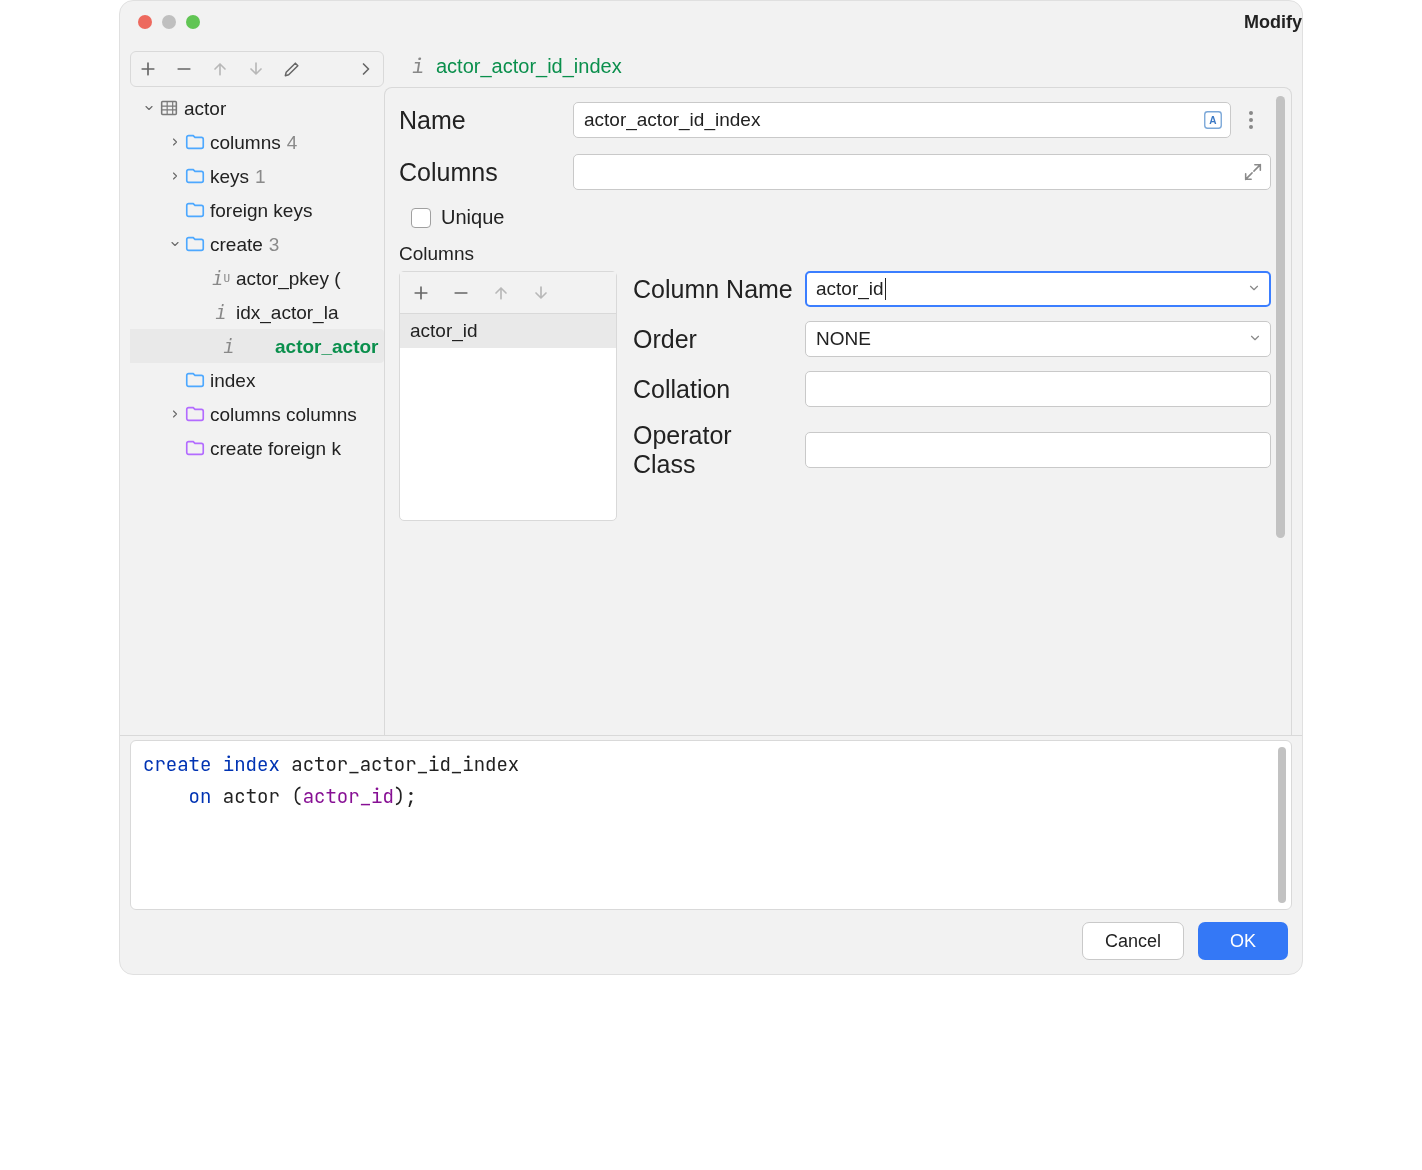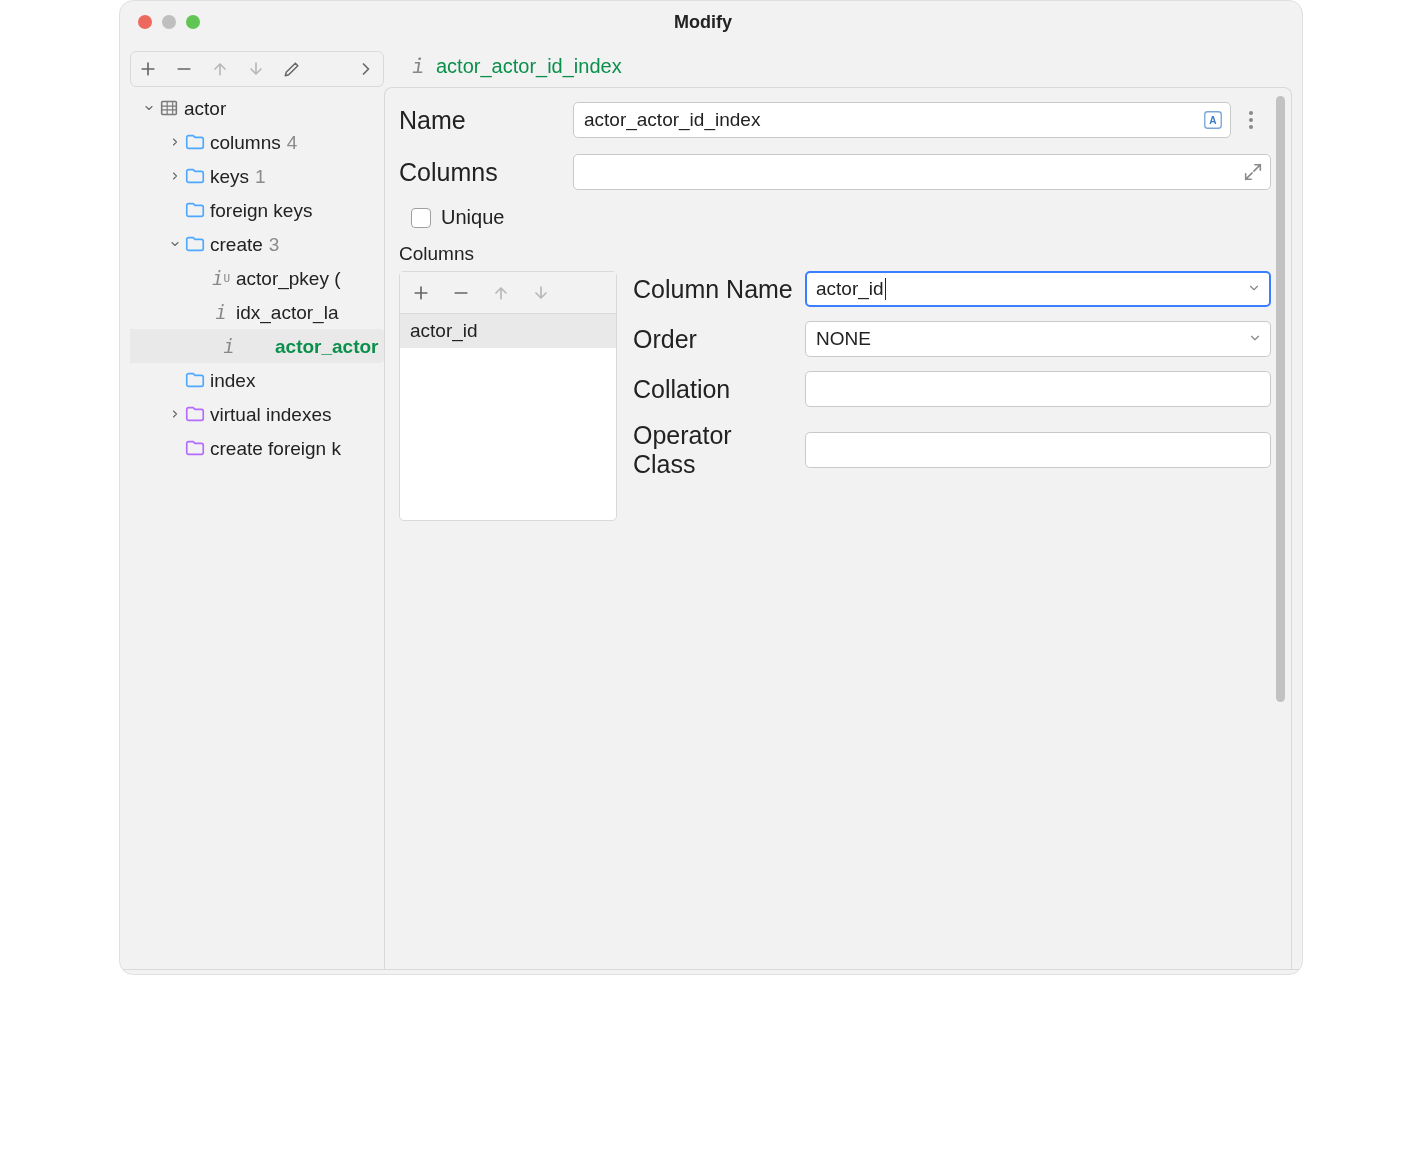--- a/index.html
+++ b/index.html
@@ -50,21 +50,21 @@
     flex-shrink:0;
   }
   .traffic {
     display:flex; gap:10px; margin-left:18px;
   }
   .dot { width:14px; height:14px; border-radius:50%; }
   .dot.red{background:var(--red-dot);}
   .dot.grey{background:var(--yellow-dot);}
   .dot.green{background:var(--green-dot);}
   .titlebar .title {
-    position:absolute; left:0; right:16px; text-align:center;
+    position:absolute; left:0; right:0; text-align:right;
     font-weight:700; font-size:18px;
   }
 
   
   .upper {
     flex:1;
     display:flex;
     min-height:0;
     padding: 8px 10px 0 10px;
     gap:0;
@@ -427,21 +427,21 @@
           <span class="arrow">
               <svg viewBox="0 0 24 24">
                 <path d="M9 6l6 6-6 6" stroke="currentColor" stroke-width="2.3" fill="none" stroke-linecap="round" stroke-linejoin="round"></path>
               </svg>
             </span>
           <span class="node-icon folder-icon purple">
               <svg viewBox="0 0 24 24">
                 <path d="M3 7a2 2 0 012-2h5l2 2h7a2 2 0 012 2v8a2 2 0 01-2 2H5a2 2 0 01-2-2V7z" fill="none" stroke="currentColor" stroke-width="1.8"></path>
               </svg>
             </span>
-          <span class="label">virtual indexes</span>
+          <span class="label">columns columns</span>
         </div>
         <div class="row lvl2">
           <span class="arrow"></span>
           <span class="node-icon folder-icon purple">
               <svg viewBox="0 0 24 24">
                 <path d="M3 7a2 2 0 012-2h5l2 2h7a2 2 0 012 2v8a2 2 0 01-2 2H5a2 2 0 01-2-2V7z" fill="none" stroke="currentColor" stroke-width="1.8"></path>
               </svg>
             </span>
           <span class="label">create foreign k</span>
         </div>
@@ -557,16 +557,27 @@
         </div>
 
         <div class="cutoff">
           <span class="lbl sr">C        diti</span>
         </div>
       </div>
     </div>
   </div>
 
   <div class="preview-wrap">
+    <div class="preview-body">
+      <div><span class="kw">create</span> <span class="kw">index</span> <span>actor_actor_id_index</span></div>
+      <div>&nbsp;&nbsp;&nbsp;&nbsp;<span class="kw">on</span> <span>actor</span> (<span class="col">actor_id</span>);</div>
+      <div class="pscroll">
+          <div class="pthumb"></div>
+        </div>
+    </div>
   </div>
 
+  <div class="footer">
+    <div class="btn">Cancel</div>
+    <div class="btn primary">OK</div>
+  </div>
 
 </div>
 
 </body></html>

